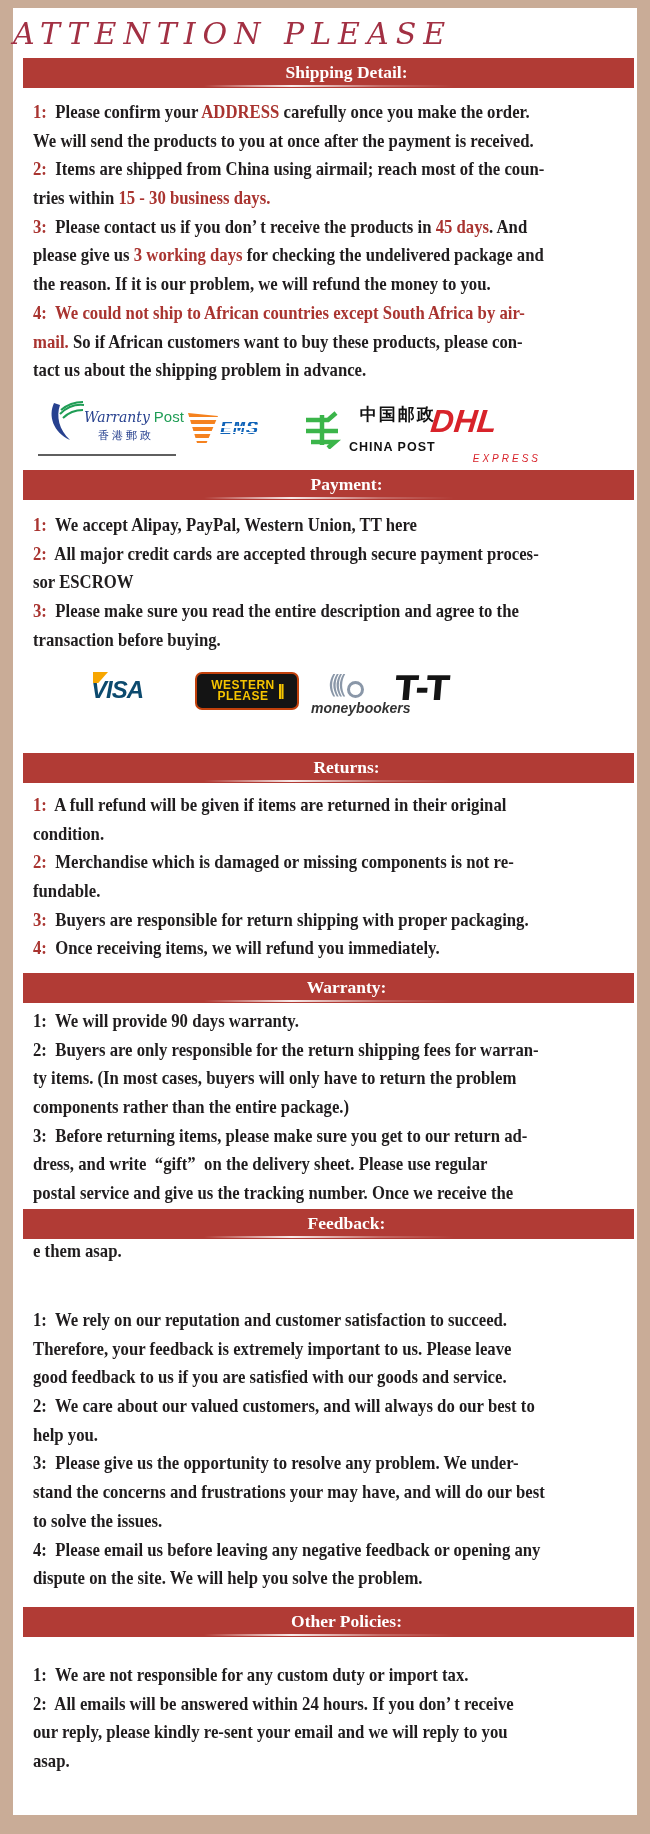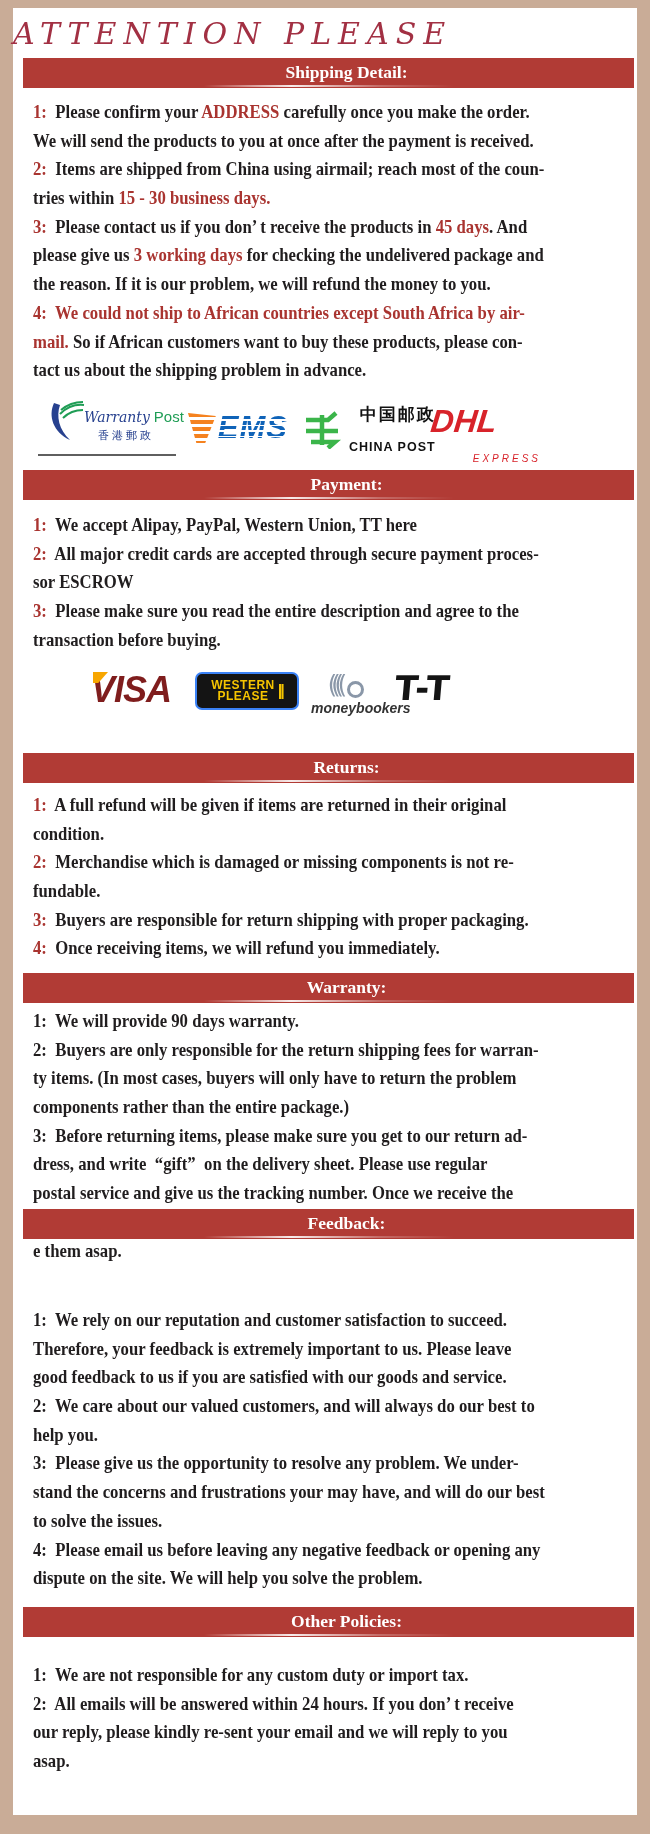--- a/index.html
+++ b/index.html
@@ -29,41 +29,41 @@
   .hk-bird{position:absolute;left:0;top:0;}
   .hk-texts{position:absolute;left:44px;top:8px;}
   .hk-en{font-family:"DejaVu Serif",serif;font-style:italic;font-size:14px;color:#27418f;}
   .hk-post{font-family:"Liberation Sans",sans-serif;font-weight:400;font-size:15px;color:#1f9d55;font-style:normal;}
   .hk-cn{font-family:"DejaVu Sans",sans-serif;font-size:11px;color:#27418f;letter-spacing:3px;margin-top:2px;margin-left:14px;}
   .hk-underline{position:absolute;left:25px;top:446px;width:138px;height:2px;background:#5f5f5f;}
   .ems{position:absolute;left:175px;top:400px;width:100px;height:40px;display:flex;align-items:center;}
   .ems-wedge{width:30px;height:30px;margin-right:2px;
              background:repeating-linear-gradient(180deg,#f5821f 0 4px,#ffffff 4px 7px);
              clip-path:polygon(0 0,100% 10%,62% 100%,30% 100%);}
-  .ems-text{font-family:Liberation Sans, sans-serif;font-style:italic;font-weight:900;
-            font-size:31px;letter-spacing:1px;color:#0f63b8;
+  .ems-text{font-family:Liberation Mono, monospace;font-style:italic;font-weight:900;
+            font-size:20px;letter-spacing:1px;color:#0f63b8;
             background:repeating-linear-gradient(180deg,#0f63b8 0 4px,#ffffff 4px 5.5px);
             -webkit-background-clip:text;background-clip:text;-webkit-text-fill-color:transparent;}
   .cnpost{position:absolute;left:290px;top:398px;display:flex;align-items:center;gap:8px;}
   .cn-texts{display:flex;flex-direction:column;line-height:1;align-items:flex-end;}
   .cn-cn{font-family:"DejaVu Sans",sans-serif;font-weight:700;font-size:17px;color:#111;letter-spacing:2px;}
   .cn-en{font-family:"Liberation Sans",sans-serif;font-weight:700;font-size:12.5px;color:#111;letter-spacing:1px;margin-top:18px;}
   .dhl{position:absolute;left:418px;top:398px;width:110px;}
   .dhl-main{font-family:"Liberation Sans",sans-serif;font-weight:900;font-style:italic;
             font-size:32px;line-height:30px;color:#d8232a;letter-spacing:0;transform:skewX(-6deg);}
   .dhl-sub{font-family:"Liberation Sans",sans-serif;font-style:italic;font-size:10px;
            color:#d8232a;letter-spacing:3px;text-align:right;margin-top:17px;}
   
   .visa{position:absolute;left:78px;top:662px;position:absolute;}
   .visa-text{font-family:"Liberation Sans",sans-serif;font-weight:900;font-style:italic;
-             font-size:36px;line-height:40px;color:#7f1d1d;letter-spacing:-1px;position:relative;}
+             font-size:24px;line-height:40px;color:#0c4a6e;letter-spacing:-1px;position:relative;}
   .visa-flag{position:absolute;left:2px;top:2px;width:15px;height:11px;background:#f7a600;
              clip-path:polygon(0 0,100% 0,35% 100%,0 100%);}
   .wu{position:absolute;left:182px;top:664px;width:104px;height:38px;background:#141414;
-      border:2px solid #3b82f6;border-radius:7px;display:flex;align-items:center;justify-content:center;gap:3px;}
+      border:2px solid #c2410c;border-radius:7px;display:flex;align-items:center;justify-content:center;gap:3px;}
   .wu-col{display:flex;flex-direction:column;align-items:center;line-height:11px;}
   .wu-t{font-family:"Liberation Sans",sans-serif;font-weight:900;font-size:12px;color:#f5c400;letter-spacing:.5px;}
   .wu-bars{color:#f5c400;font-weight:900;font-size:16px;letter-spacing:-2px;font-family:"Liberation Sans",sans-serif;}
   .mb{position:absolute;left:298px;top:662px;width:70px;text-align:center;}
   .mb-arcs{font-family:"DejaVu Sans",sans-serif;font-size:24px;color:#8a97a8;letter-spacing:-6px;line-height:30px;}
   .mb-o{display:inline-block;width:17px;height:17px;border:3px solid #8a97a8;border-radius:50%;
         vertical-align:middle;margin-left:6px;}
   .mb-label{font-family:"Liberation Sans",sans-serif;font-weight:700;font-size:14px;color:#333;margin-top:0px;font-style:italic;}
   .tt{position:absolute;left:382px;top:660px;font-family:"DejaVu Sans",sans-serif;
       font-weight:600;font-size:34px;color:#141414;transform:skewX(-5deg);letter-spacing:2px;}

